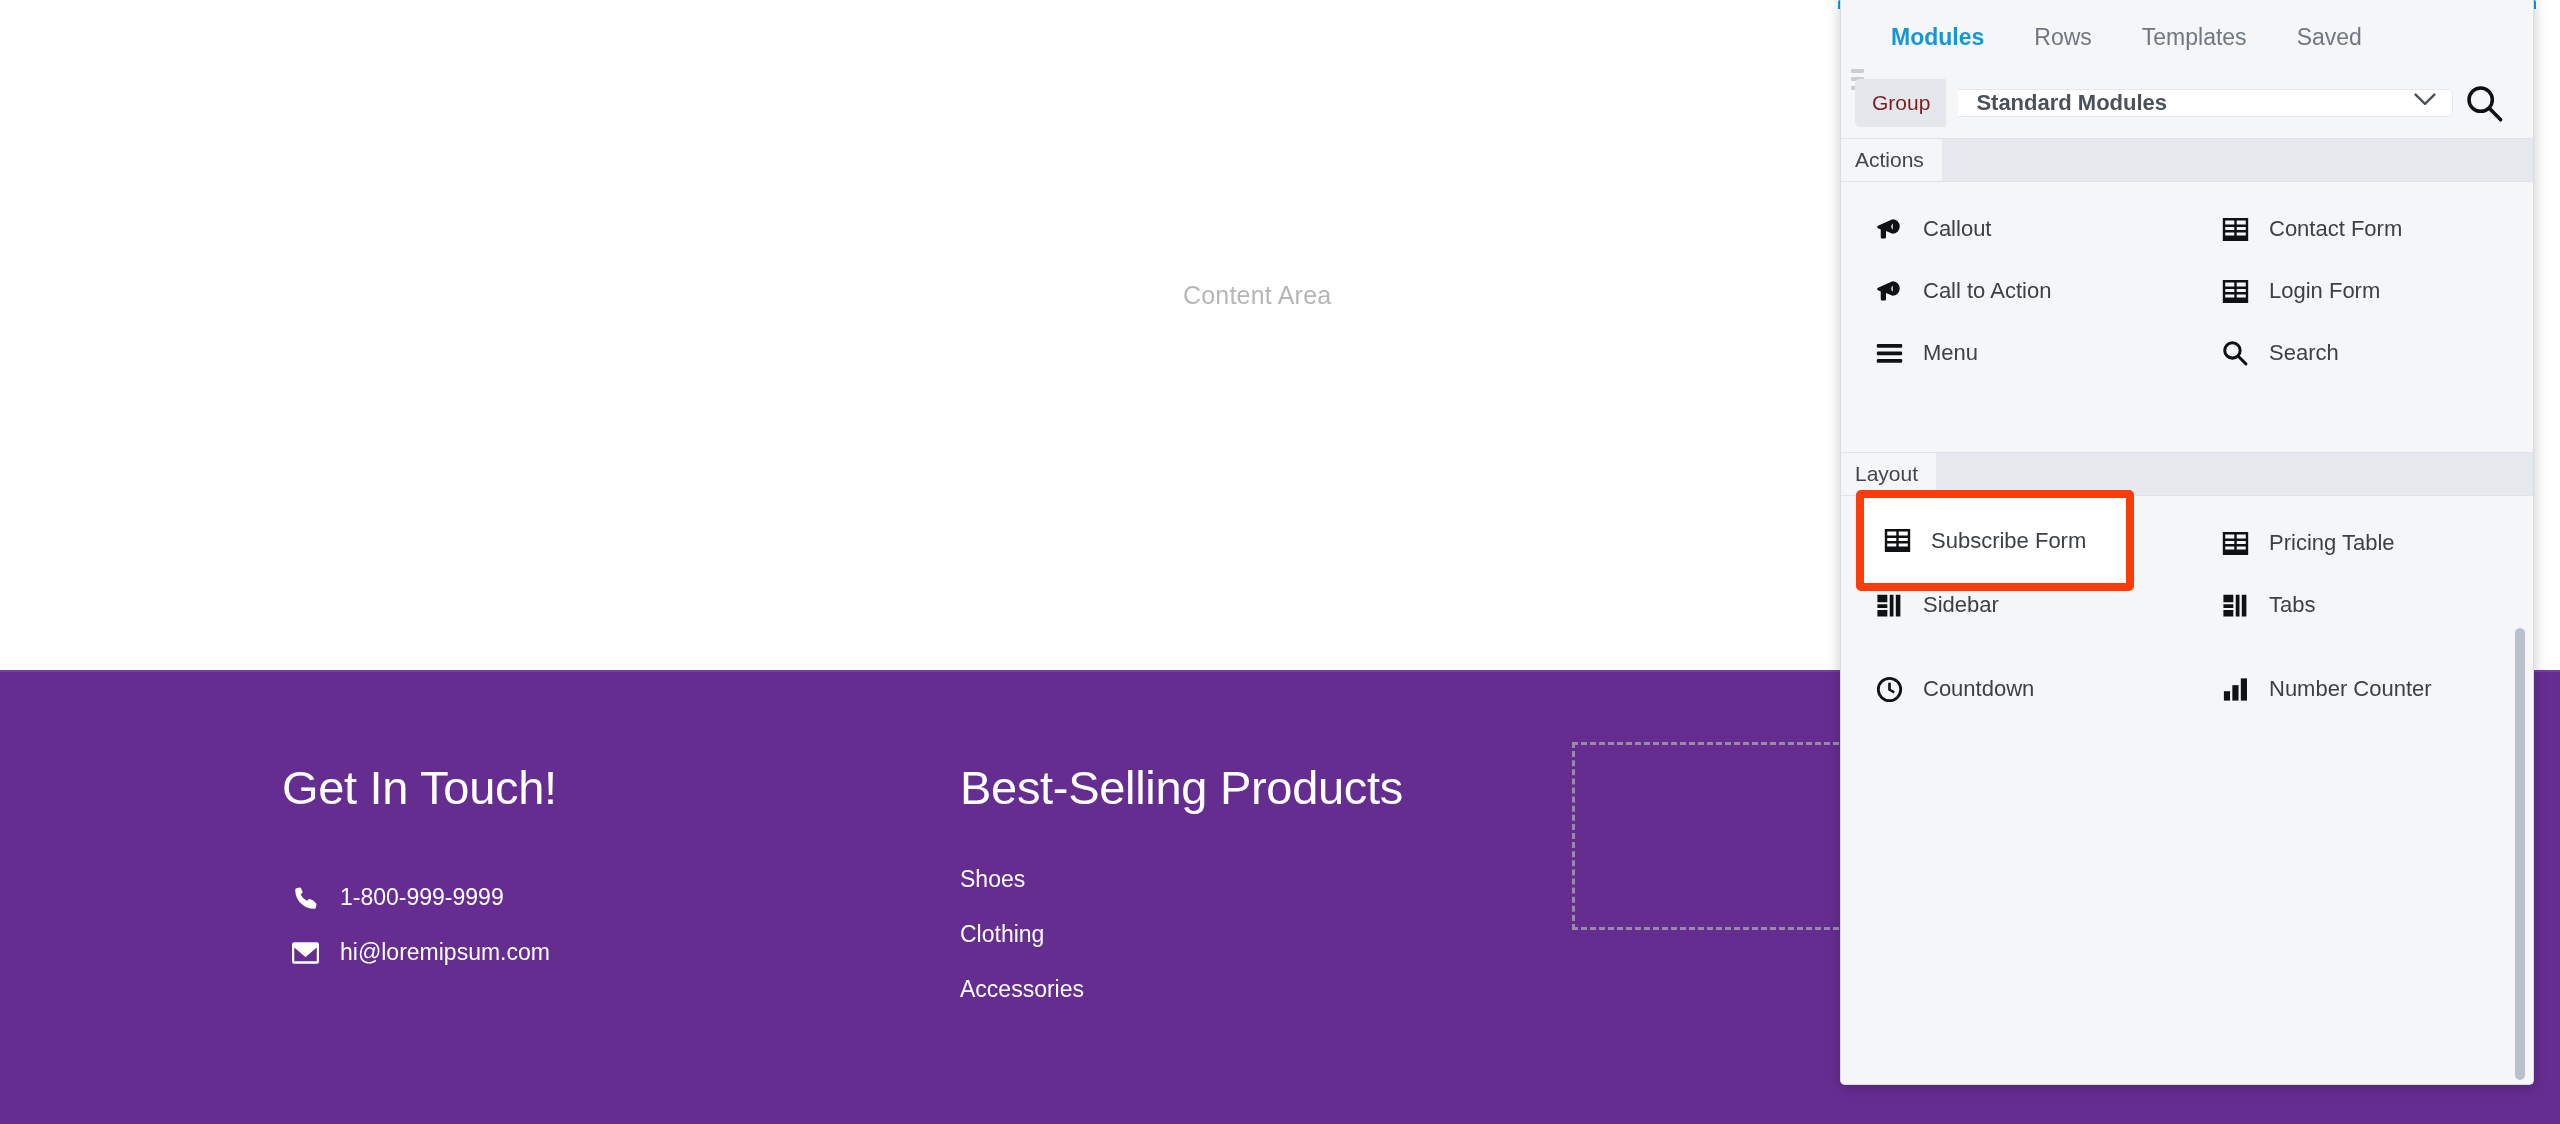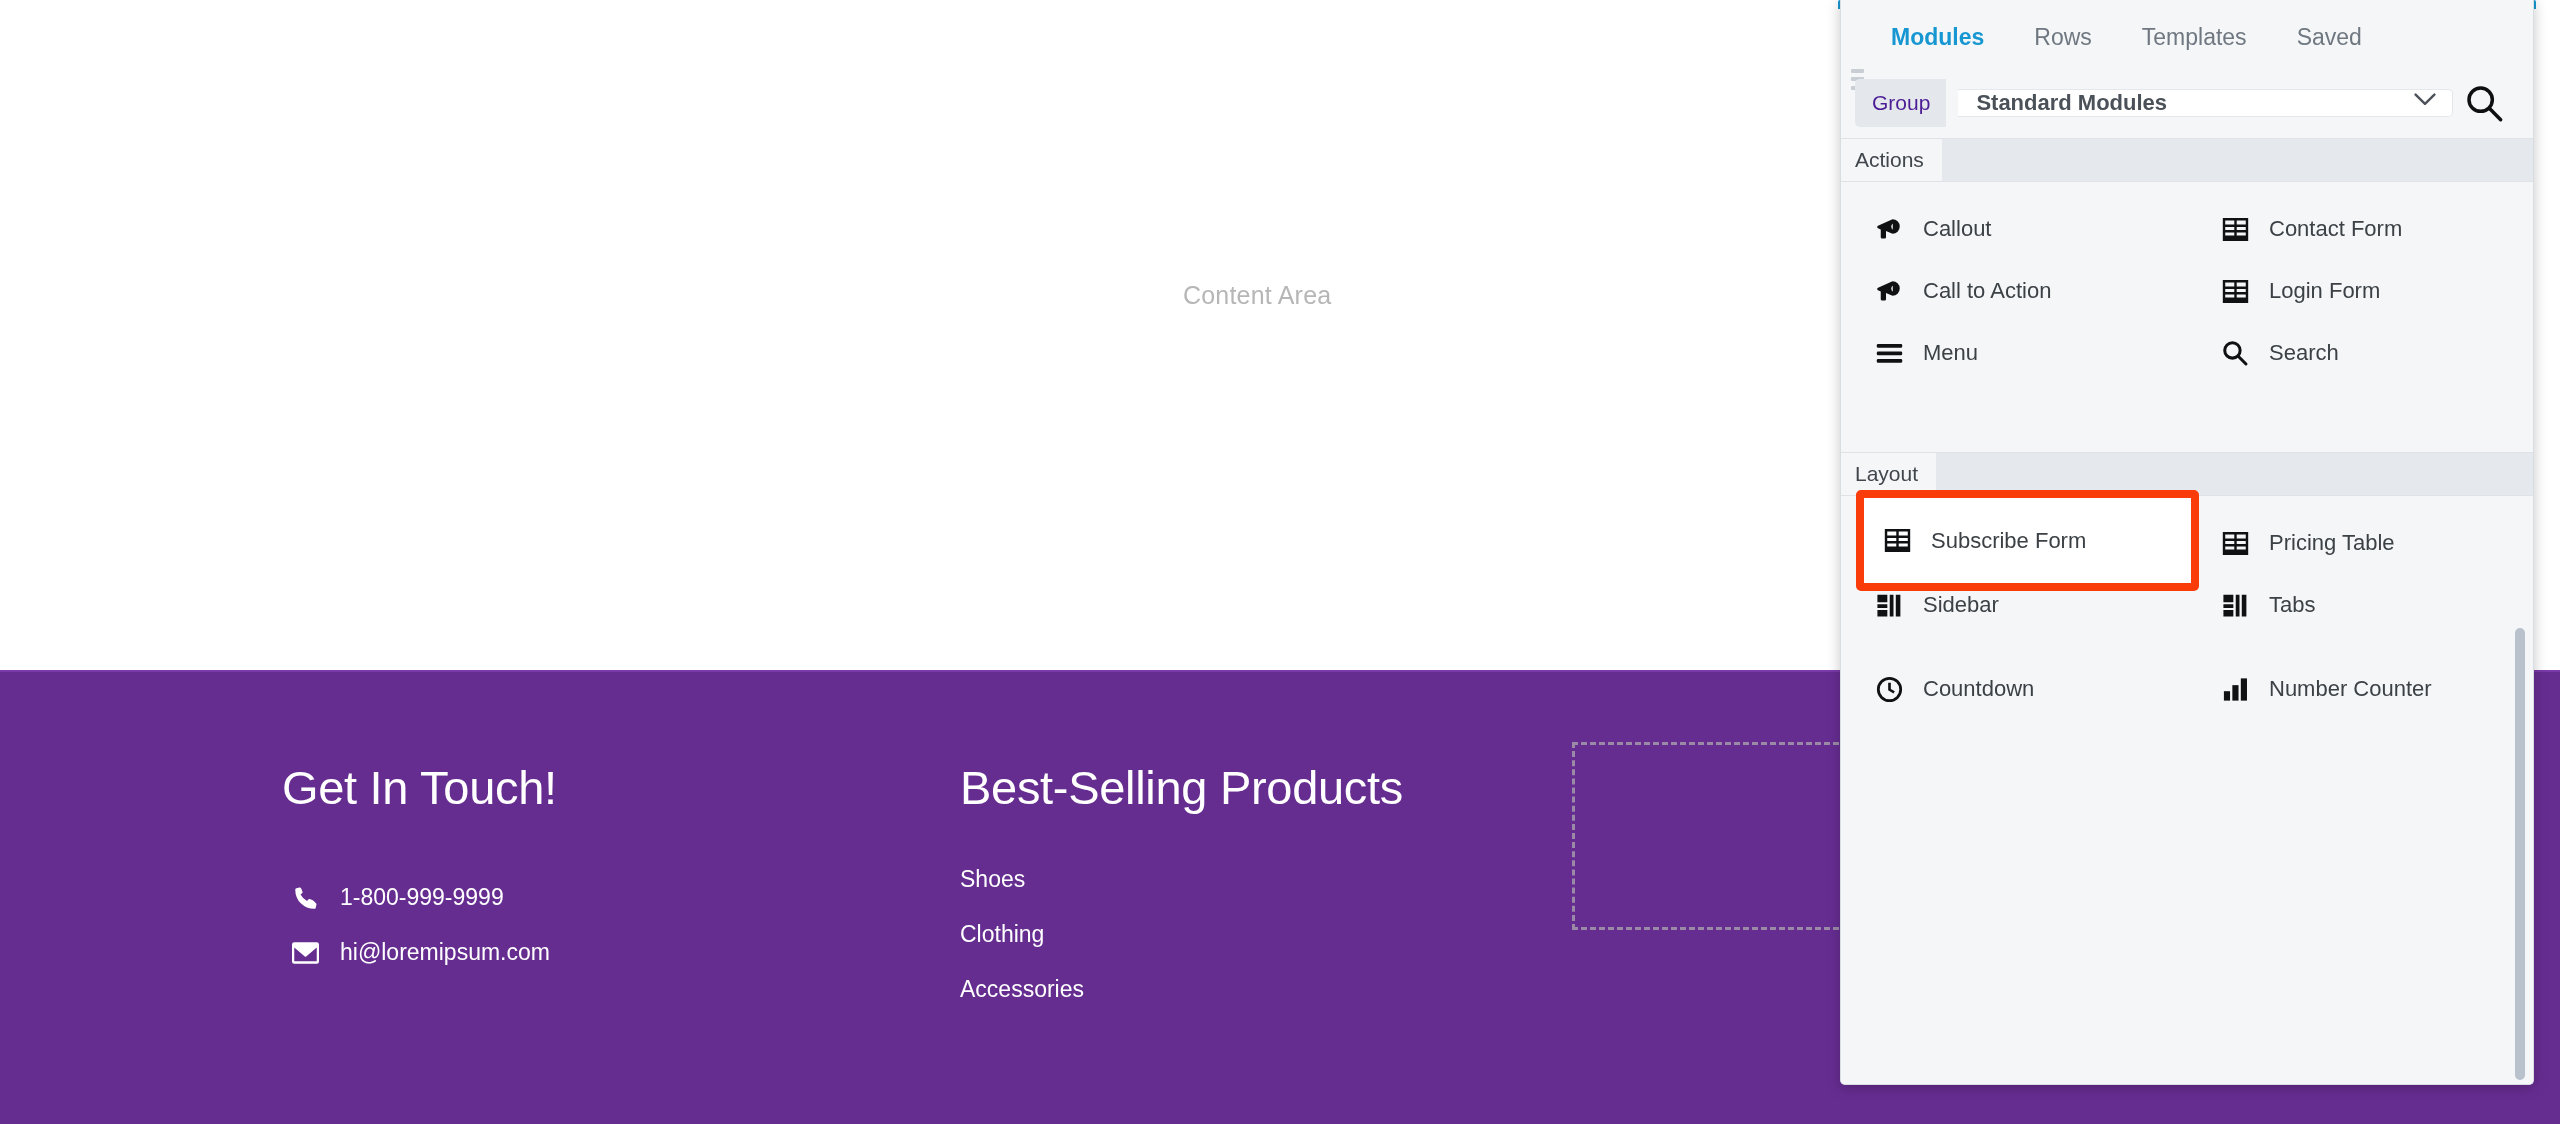--- a/index.html
+++ b/index.html
@@ -92,21 +92,21 @@
     padding:4px 2px;white-space:nowrap;
   }
   .panel-tab.active{color:#1797d1;font-weight:700;}
 
   
   #panel-searchbar{
     position:absolute;left:0;top:70px;width:100%;height:70px;
     display:flex;align-items:center;padding:0 18px 0 14px;box-sizing:border-box;
   }
   #group-chip{
-    background:#e4e8ed;color:#4c1d95;font-size:21px;
+    background:#e4e8ed;color:#7f1d1d;font-size:21px;
     padding:11px 16px;border-radius:5px 0 0 5px;white-space:nowrap;
     border:1px solid #e4e8ed;border-right:none;
   }
   #module-select{
     flex:1;background:#ffffff;border:1px solid #e4e8ed;border-left:none;
     border-radius:0 5px 5px 0;height:28px;display:flex;align-items:flex-start;
     justify-content:space-between;padding:0 16px 0 18px;box-sizing:border-box;
     color:#4b5158;font-size:22px;font-weight:700;cursor:pointer;margin-left:12px;
   }
   #module-select-chevron{color:#555b61;font-size:20px;line-height:1;}
@@ -142,21 +142,21 @@
   .module-ico{
     width:44px;flex:0 0 44px;display:flex;align-items:center;justify-content:center;
   }
   .module-ico svg{display:block;fill:#0f1113;}
   .module-label{
     padding-left:12px;font-size:22px;color:#3c4146;white-space:nowrap;
   }
 
   
   #highlight-subscribe{
-    position:absolute;left:15px;top:352px;width:343px;height:101px;
+    position:absolute;left:15px;top:352px;width:278px;height:101px;
     border:8px solid #fa3c0a;border-radius:5px;background:#ffffff;
     box-sizing:border-box;z-index:5;
   }
   #highlight-subscribe .module-cell{height:100%;padding-left:11px;}
 
   
   #panel-scrollbar-track{
     position:absolute;right:8px;top:490px;width:10px;height:452px;
   }
   #panel-scrollbar-thumb{

